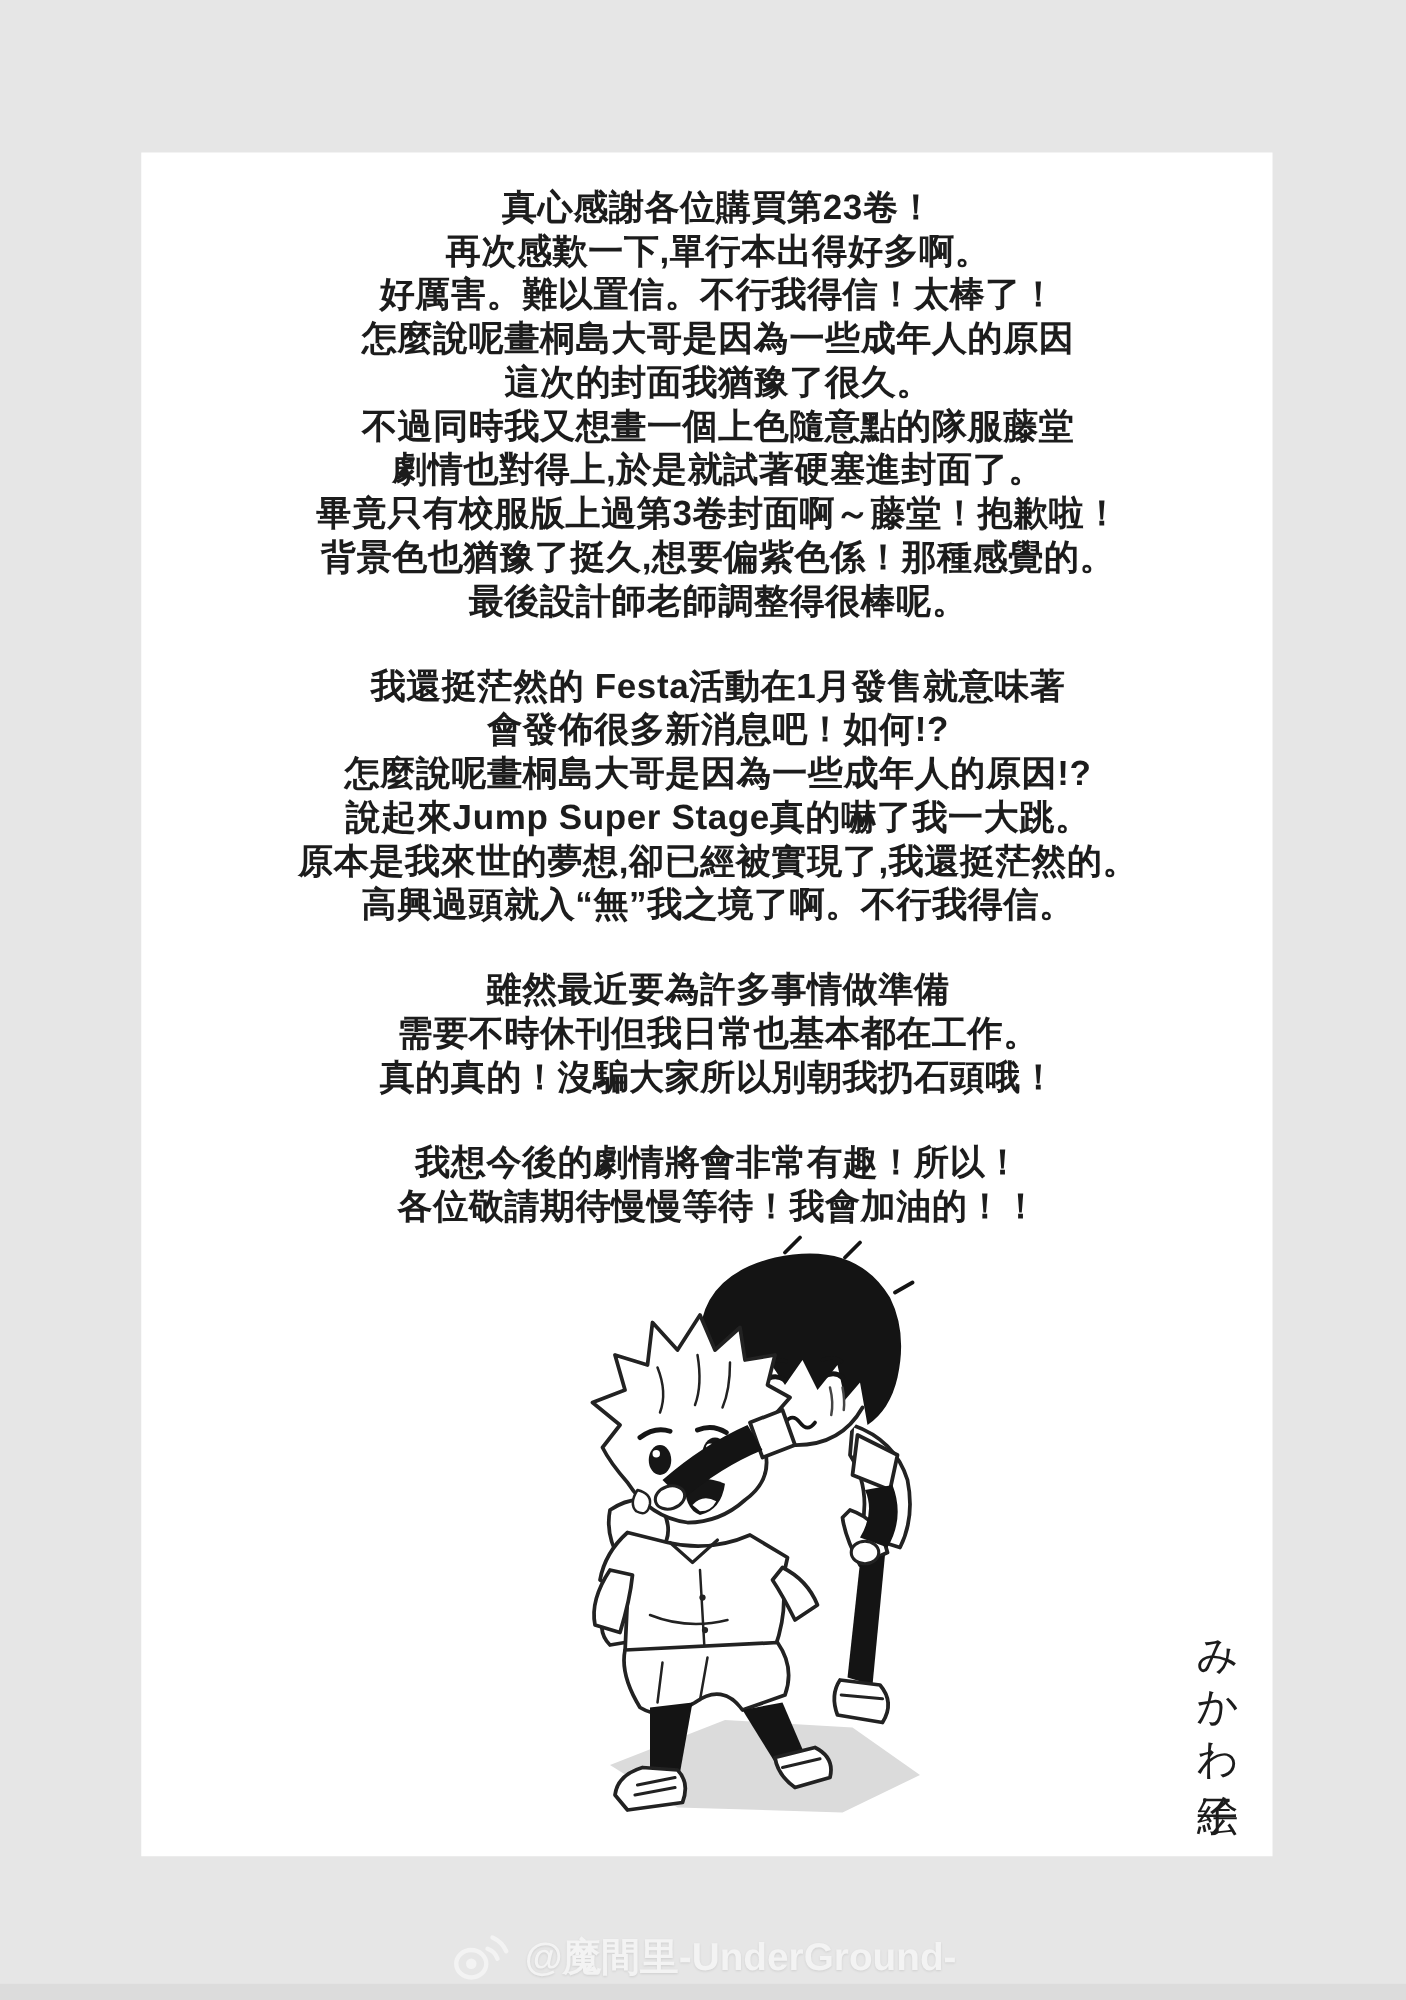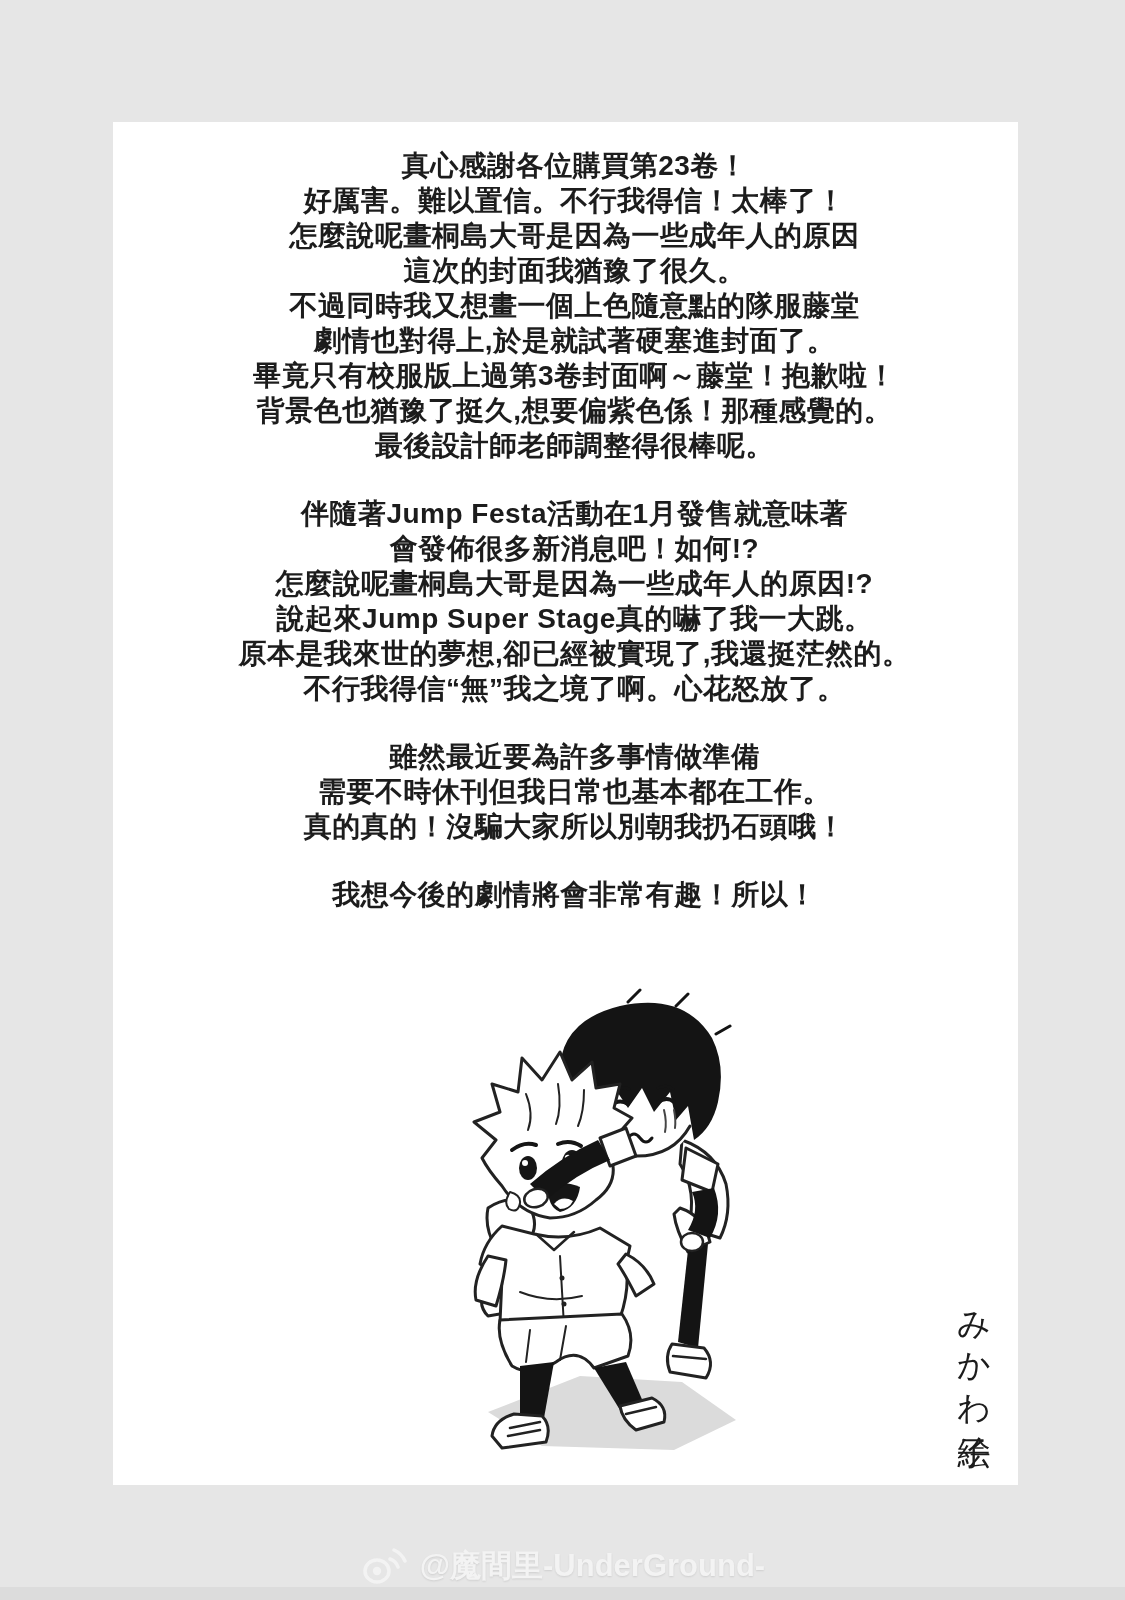--- a/index.html
+++ b/index.html
@@ -43,44 +43,46 @@
 </head>
 <body>
 
 <div class="stage">
 
   <div class="sheet">
 
     <div class="text-block">
       <div class="para">
         <div class="line">真心感謝各位購買第23卷！</div>
+        <div class="line">再次感歎一下,單行本出得好多啊。</div>
         <div class="line">好厲害。難以置信。不行我得信！太棒了！</div>
         <div class="line">怎麼說呢畫桐島大哥是因為一些成年人的原因</div>
         <div class="line">這次的封面我猶豫了很久。</div>
         <div class="line">不過同時我又想畫一個上色隨意點的隊服藤堂</div>
         <div class="line">劇情也對得上,於是就試著硬塞進封面了。</div>
         <div class="line">畢竟只有校服版上過第3卷封面啊～藤堂！抱歉啦！</div>
         <div class="line">背景色也猶豫了挺久,想要偏紫色係！那種感覺的。</div>
         <div class="line">最後設計師老師調整得很棒呢。</div>
       </div>
       <div class="para">
-        <div class="line">伴隨著Jump Festa活動在1月發售就意味著</div>
+        <div class="line">我還挺茫然的 Festa活動在1月發售就意味著</div>
         <div class="line">會發佈很多新消息吧！如何!?</div>
         <div class="line">怎麼說呢畫桐島大哥是因為一些成年人的原因!?</div>
         <div class="line">說起來Jump Super Stage真的嚇了我一大跳。</div>
         <div class="line">原本是我來世的夢想,卻已經被實現了,我還挺茫然的。</div>
-        <div class="line">不行我得信“無”我之境了啊。心花怒放了。</div>
+        <div class="line">高興過頭就入“無”我之境了啊。不行我得信。</div>
       </div>
       <div class="para">
         <div class="line">雖然最近要為許多事情做準備</div>
         <div class="line">需要不時休刊但我日常也基本都在工作。</div>
         <div class="line">真的真的！沒騙大家所以別朝我扔石頭哦！</div>
       </div>
       <div class="para">
         <div class="line">我想今後的劇情將會非常有趣！所以！</div>
+        <div class="line">各位敬請期待慢慢等待！我會加油的！！</div>
       </div>
     </div>
 
     <div class="illustration">
       <svg width="340" height="470" viewBox="0 0 340 470" fill="none" stroke-linecap="round" stroke-linejoin="round">
 
         <path d="M58,424 L150,388 L252,394 L306,432 L244,462 L112,458 Z" fill="#dbdbdb"></path>
 
         <g>
 

